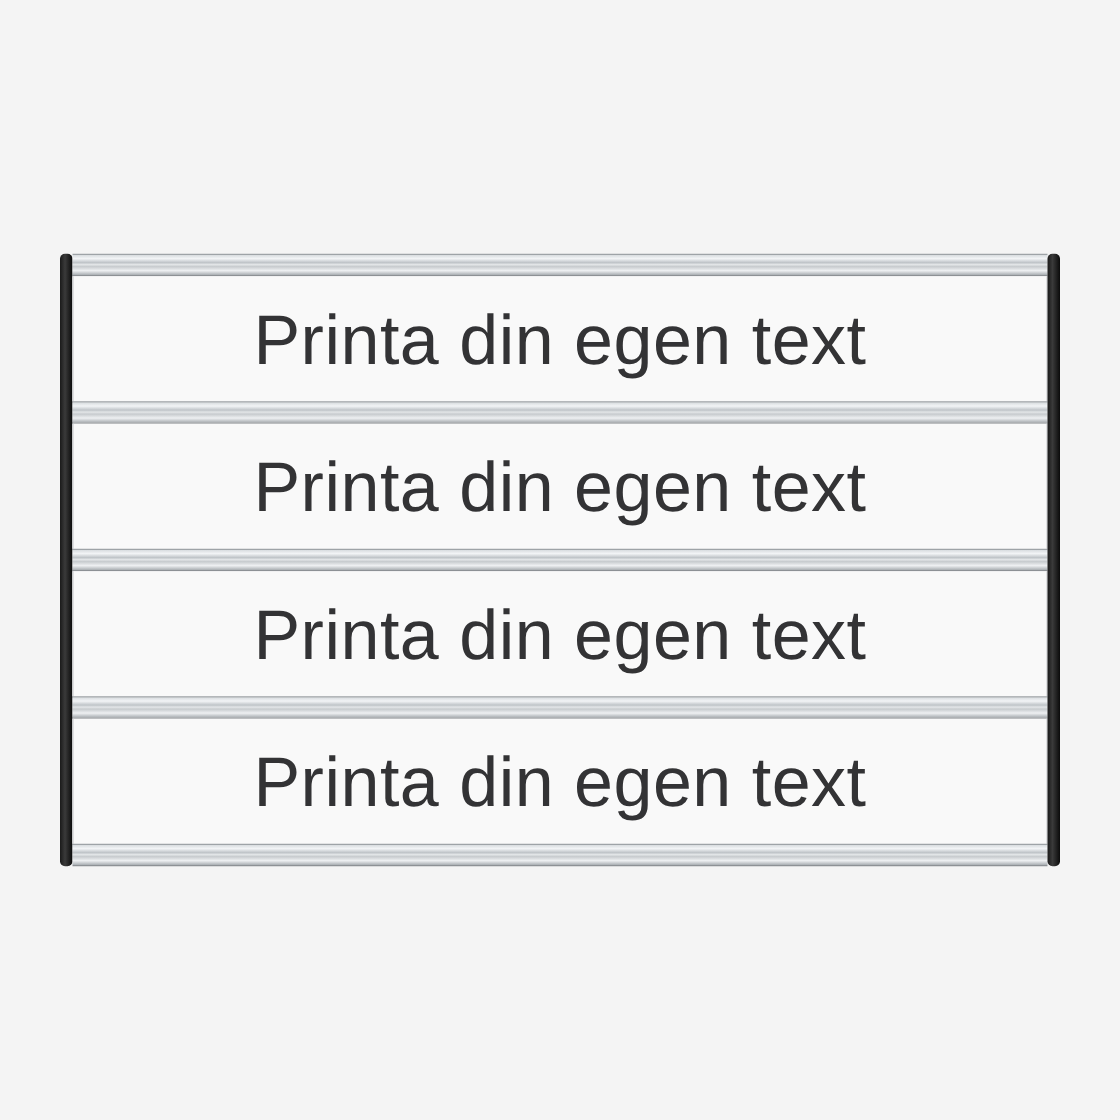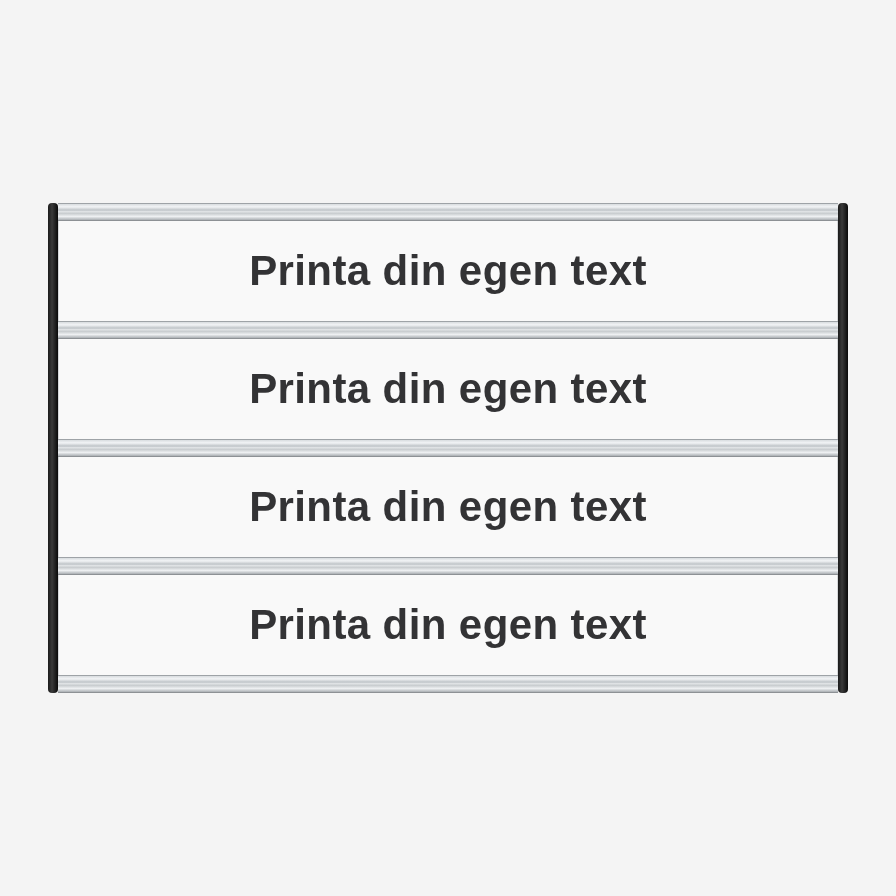--- a/index.html
+++ b/index.html
@@ -49,22 +49,22 @@
       height: 100px;
       width: 100%;
       background: #f9f9f9;
       display: flex;
       align-items: center;
       justify-content: center;
       border-left: 1px solid #d6d8da;
       border-right: 1px solid #d6d8da;
     }
     .label {
-      font-size: 42px;
-      font-weight: 700;
+      font-size: 56px;
+      font-weight: 400;
       color: #333335;
       letter-spacing: 0.4px;
       font-stretch: condensed;
     }
   </style>
 </head>
 <body>
 
 <div class="sign-frame">
   <div class="post"></div>

